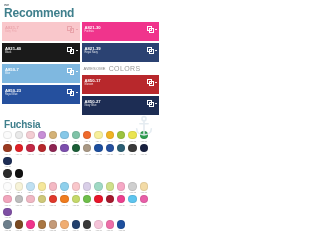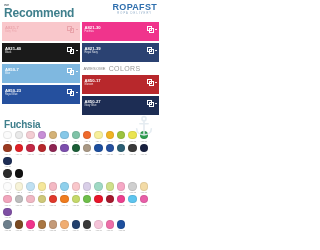--- a/index.html
+++ b/index.html
@@ -135,24 +135,20 @@
   }
 </style>
 </head>
 <body>
 
 <div class="page">
 
   <div class="header">
     <div class="we">we</div>
     <div class="recommend">Recommend</div>
-    <div class="logo">
-      <div class="logo-word">ROPAFST</div>
-      <div class="logo-sub">ROPA DELIVERY</div>
-    </div>
   </div>
 
   <div class="cols">
 
     <div class="col">
       <div class="swatch" id="L0" style="background: rgb(249, 199, 203); color: rgb(233, 163, 170);">
         <div class="sw-code">A821-7</div>
         <div class="sw-name">Baby Pink</div>
         <div class="sw-icons">
           <span class="ic-sq">

